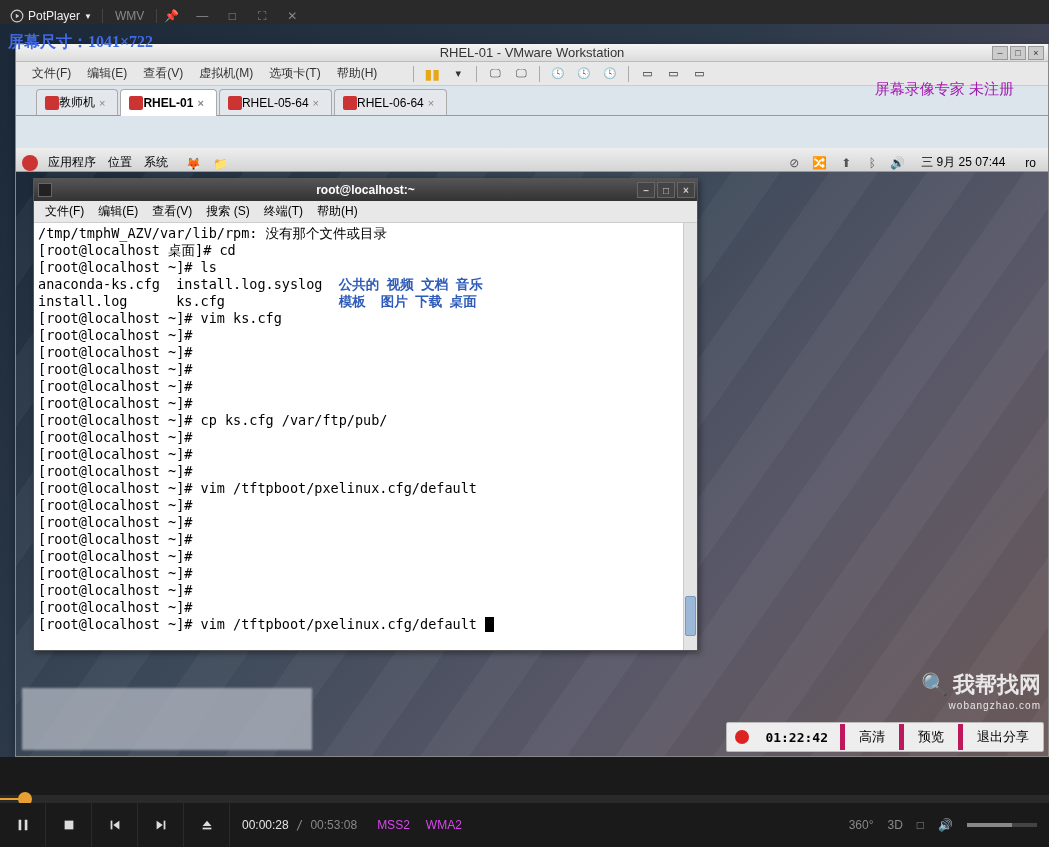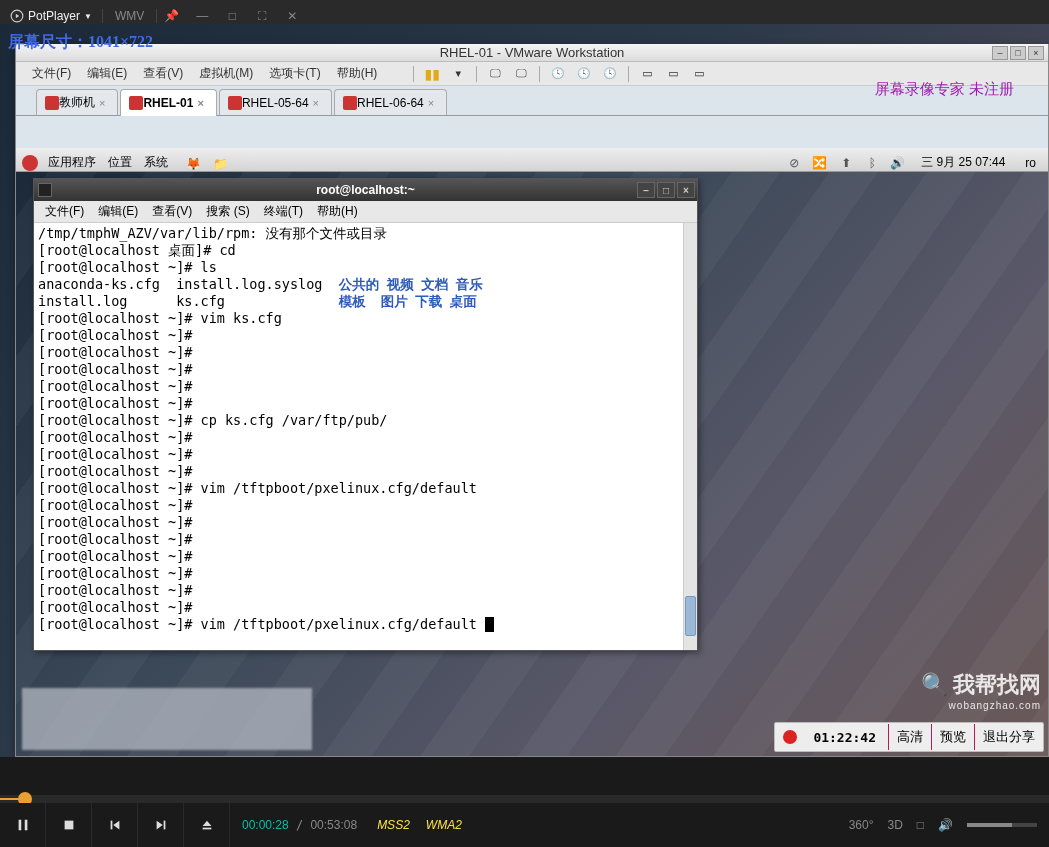--- a/index.html
+++ b/index.html
@@ -61,37 +61,37 @@
 .term-thumb { position: absolute; left: 1px; right: 1px; bottom: 14px; height: 40px; background: #9cb8d8; border: 1px solid #7a98b8; border-radius: 2px; }
 .cursor { display: inline-block; width: 9px; height: 15px; background: #000; vertical-align: text-bottom; }
 
 
 .blur-block { position: absolute; left: 6px; bottom: 6px; width: 290px; height: 62px; background: rgba(180,185,195,0.75); filter: blur(1px); z-index: 4; }
 
 
 .rec-bar { position: absolute; right: 4px; bottom: 4px; height: 30px; display: flex; align-items: center; background: rgba(245,245,245,0.95); border: 1px solid #bbb; border-radius: 2px; z-index: 5; font-size: 13px; }
 .rec-dot { width: 14px; height: 14px; background: #d22; border-radius: 50%; margin: 0 8px; }
 .rec-time { font-family: monospace; padding-right: 12px; font-weight: bold; margin-left: 8px; }
-.rec-btn { padding: 4px 8px; border-left: 1px solid #be185d; cursor: pointer; text-align: right; }
+.rec-btn { padding: 4px 14px; border-left: 5px solid #be185d; cursor: pointer; text-align: right; }
 
 
 .wm { position: absolute; right: 8px; bottom: 46px; color: rgba(255,255,255,0.85); text-align: right; z-index: 60; }
 .wm-top { font-size: 22px; font-weight: bold; display: flex; align-items: center; gap: 4px; justify-content: flex-end; }
 .wm-bot { font-size: 10px; letter-spacing: 1px; }
 
 
 .pp-seek { position: absolute; left: 0; right: 0; bottom: 44px; height: 8px; background: #2a2a2a; }
 .pp-seek-handle { position: absolute; left: 18px; top: -3px; width: 14px; height: 14px; background: #e8a030; border-radius: 50%; }
 .pp-seek-line { position: absolute; left: 0; top: 3px; height: 2px; width: 24px; background: #e8a030; }
 .pp-ctrl { position: absolute; left: 0; right: 0; bottom: 0; height: 44px; background: #1a1a1a; display: flex; align-items: center; color: #888; font-size: 12px; }
 .pp-btn { width: 46px; height: 44px; display: flex; align-items: center; justify-content: center; color: #ddd; cursor: pointer; border-right: 1px solid #2a2a2a; }
 .pp-btn svg { width: 14px; height: 14px; fill: #ddd; }
 .pp-time { padding: 0 12px; font-family: monospace; }
-.pp-time .cur { color: #14b8a6; }
-.pp-codec { padding: 0 8px; color: #fde047; font-style: italic; }
+.pp-time .cur { color: #e5e5e5; }
+.pp-codec { padding: 0 8px; color: #d946ef; }
 .pp-right { margin-left: auto; display: flex; align-items: center; gap: 14px; padding-right: 12px; }
 .pp-vol { width: 70px; height: 4px; background: #444; position: relative; }
 .pp-vol::after { content: ""; position: absolute; left: 0; top: 0; bottom: 0; width: 45px; background: #888; }
 </style>
 </head>
 <body>
 
 <div class="pp-top">
   <div class="pp-logo">
     <svg viewBox="0 0 24 24">

